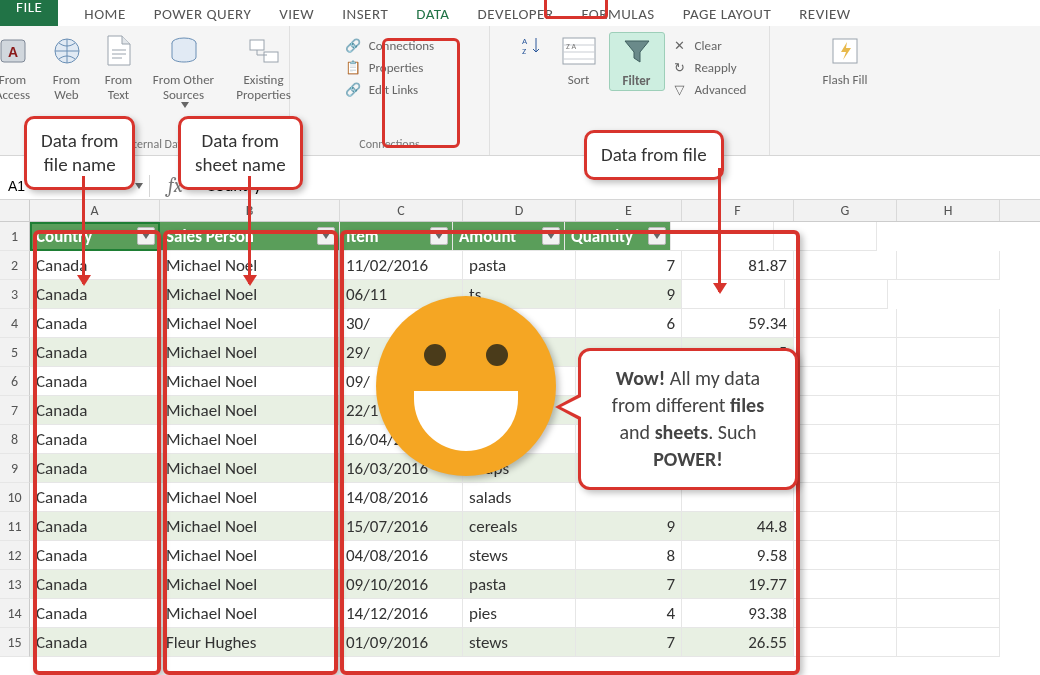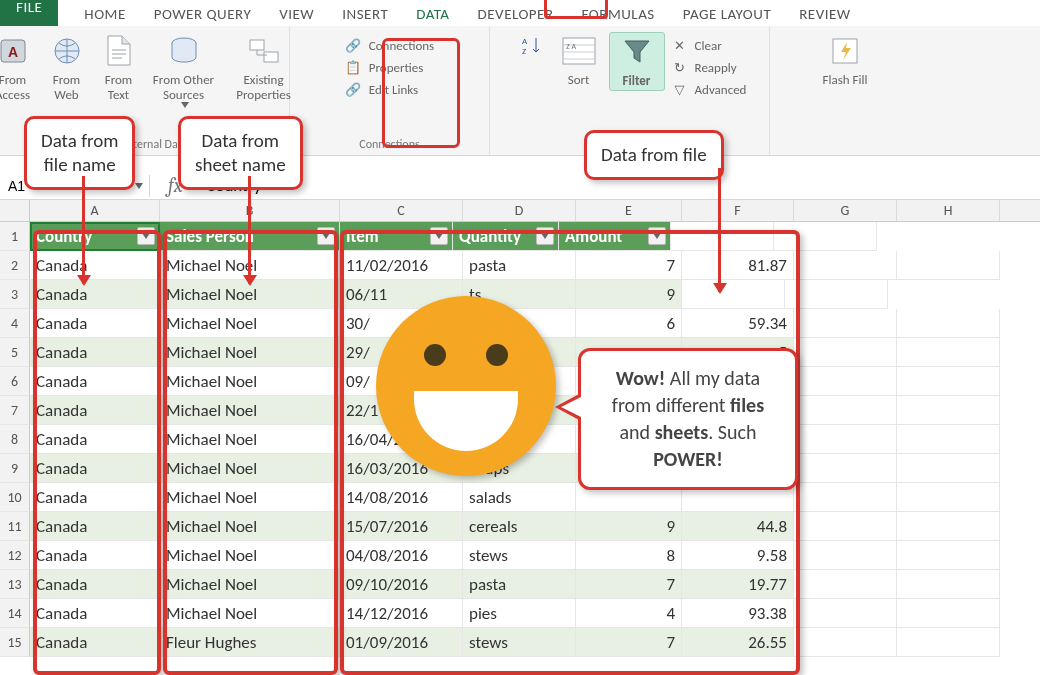--- a/index.html
+++ b/index.html
@@ -427,28 +427,28 @@
         <span class="dd">
           <span class="tri"></span>
         </span>
       </div>
     <div class="cell cD">
         <span>Item</span>
         <span class="dd">
           <span class="tri"></span>
         </span>
       </div>
+    <div class="cell cF">
+        <span>Amount</span>
+        <span class="dd">
+          <span class="tri"></span>
+        </span>
+      </div>
     <div class="cell cE">
         <span>Quantity</span>
-        <span class="dd">
-          <span class="tri"></span>
-        </span>
-      </div>
-    <div class="cell cF">
-        <span>Amount</span>
         <span class="dd">
           <span class="tri"></span>
         </span>
       </div>
     <div class="cell cG" style="background:#fff"></div>
     <div class="cell cH" style="background:#fff"></div>
   </div>
   <div class="sel"></div>
 
   <div id="rows">

